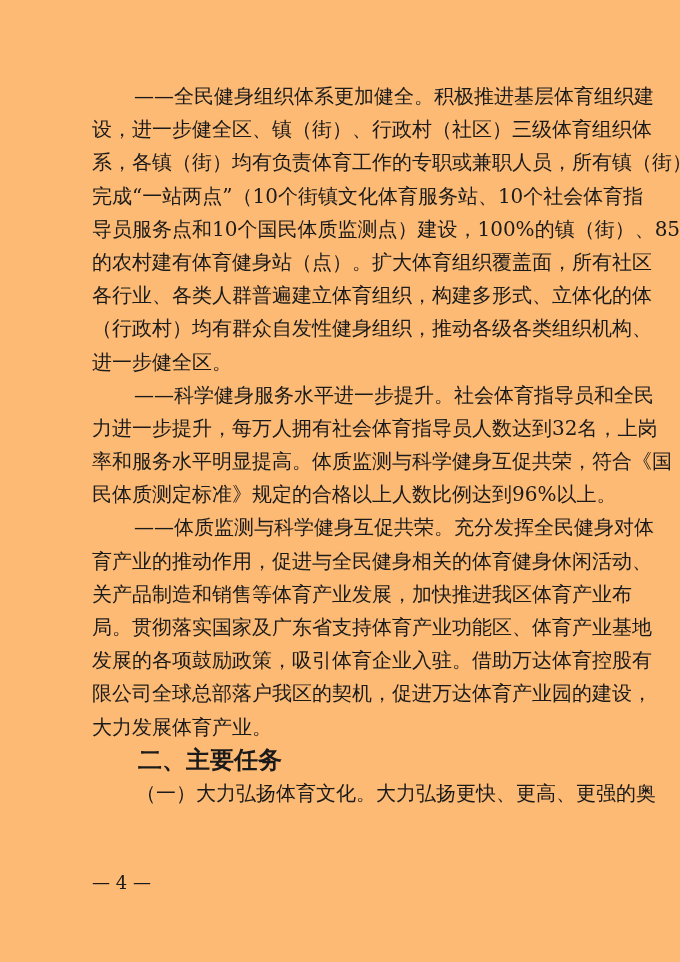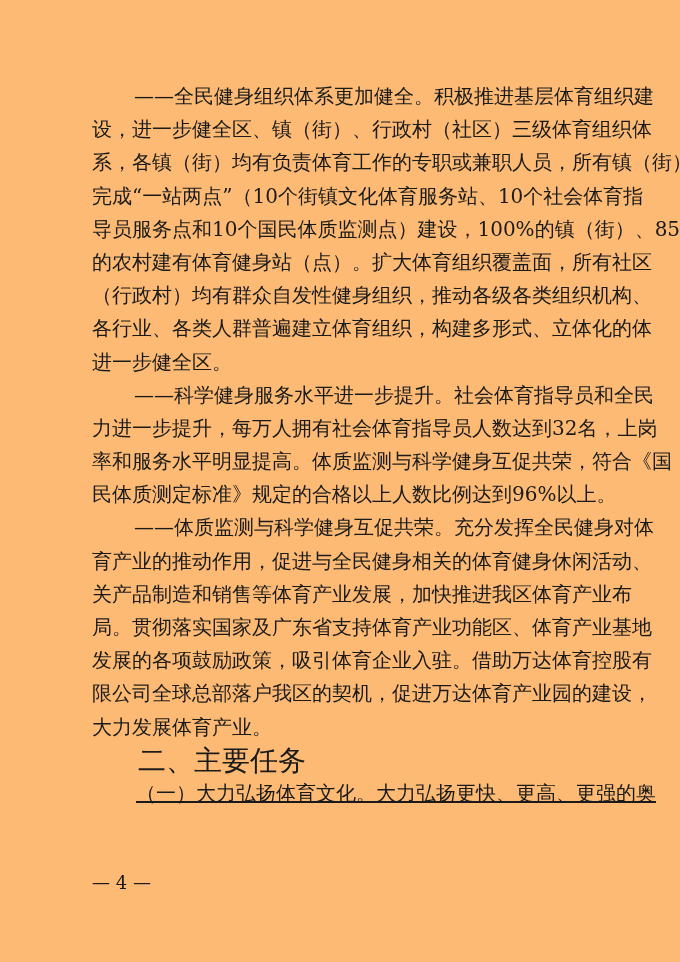--- a/index.html
+++ b/index.html
@@ -38,28 +38,27 @@
       letter-spacing: 0px;
     }
     .line.last {
       text-align-last: left;
     }
     .line.indent {
       padding-left: 42px;
     }
     .line.heading {
       font-family: "DejaVu Sans", "Liberation Sans", sans-serif;
-      font-weight: normal;
+      font-weight: bold;
       padding-left: 46px;
       text-align-last: left;
-      font-size: 28px;
+      font-size: 24px;
     }
     .line.sub {
       padding-left: 44px;
-      text-decoration: underline;
     }
     .page-number {
       position: absolute;
       left: 92px;
       top: 870px;
       font-size: 18px;
       line-height: 26px;
       color: #1a1a1a;
       font-family: "DejaVu Serif", "Liberation Serif", serif;
     }
@@ -70,22 +69,22 @@
 <div class="page">
   <div class="body-text">
 
     <div>
       <div class="line indent">——全民健身组织体系更加健全。积极推进基层体育组织建</div>
       <div class="line">设，进一步健全区、镇（街）、行政村（社区）三级体育组织体</div>
       <div class="line">系，各镇（街）均有负责体育工作的专职或兼职人员，所有镇（街）</div>
       <div class="line">完成“一站两点”（10个街镇文化体育服务站、10个社会体育指</div>
       <div class="line">导员服务点和10个国民体质监测点）建设，100%的镇（街）、85%</div>
       <div class="line">的农村建有体育健身站（点）。扩大体育组织覆盖面，所有社区</div>
+      <div class="line">各行业、各类人群普遍建立体育组织，构建多形式、立体化的体</div>
       <div class="line">（行政村）均有群众自发性健身组织，推动各级各类组织机构、</div>
-      <div class="line">各行业、各类人群普遍建立体育组织，构建多形式、立体化的体</div>
       <div class="line last">进一步健全区。</div>
     </div>
 
     <div>
       <div class="line indent">——科学健身服务水平进一步提升。社会体育指导员和全民</div>
       <div class="line">力进一步提升，每万人拥有社会体育指导员人数达到32名，上岗</div>
       <div class="line">率和服务水平明显提高。体质监测与科学健身互促共荣，符合《国</div>
       <div class="line last">民体质测定标准》规定的合格以上人数比例达到96%以上。</div>
     </div>
 

